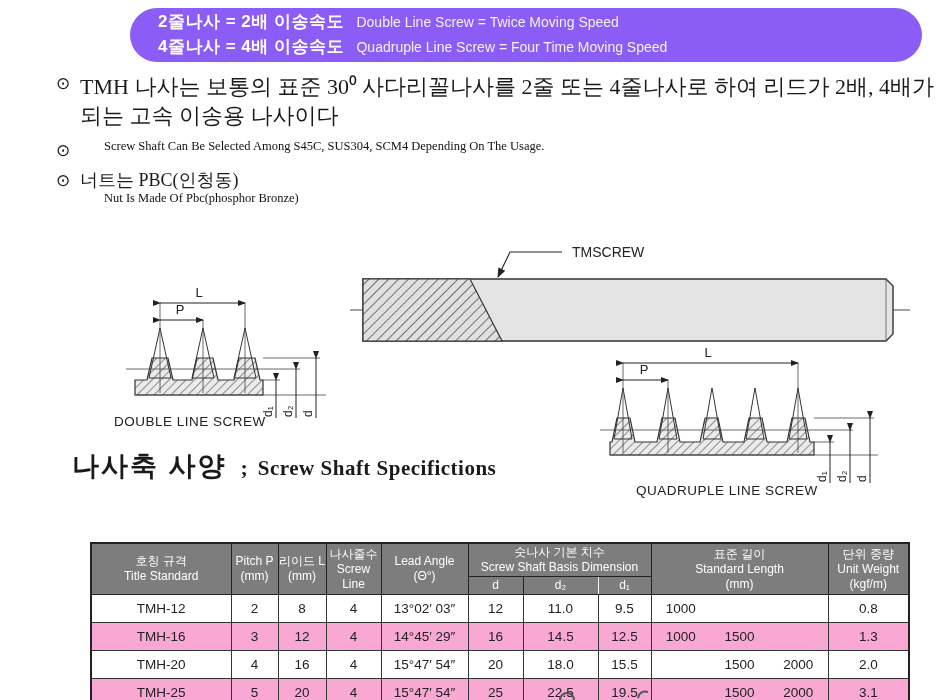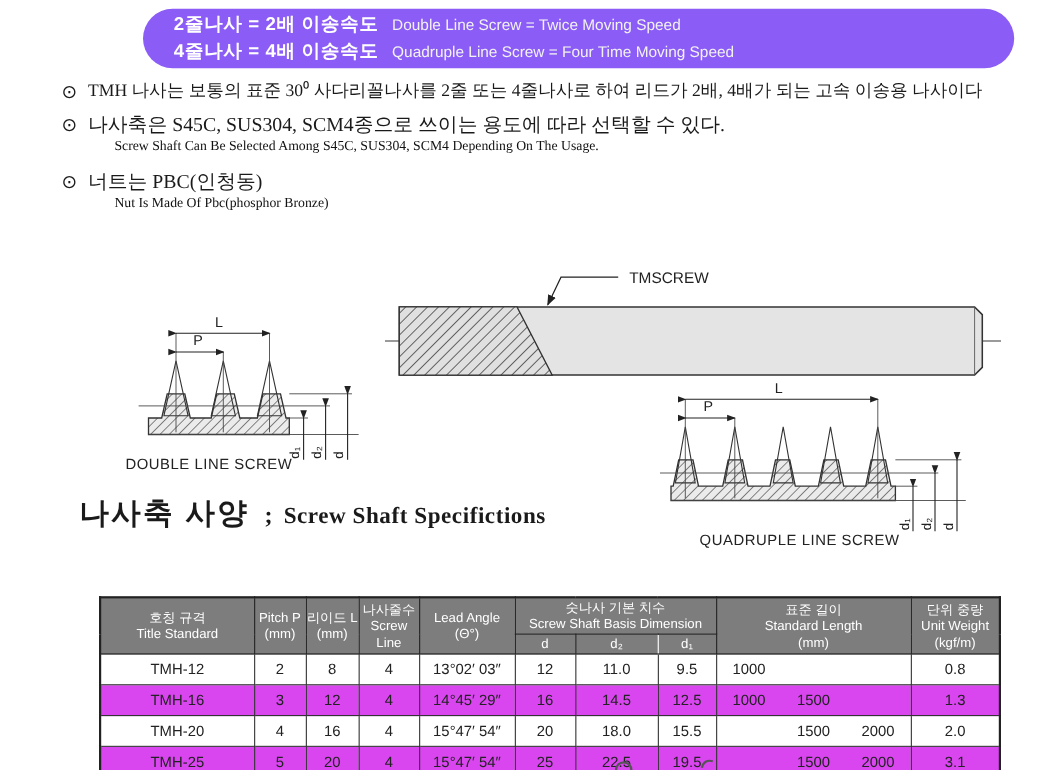--- a/index.html
+++ b/index.html
@@ -13,21 +13,21 @@
           padding-left:28px;box-sizing:border-box;line-height:1.45;}
   .banner .row{white-space:nowrap;}
   .banner .ko{font-weight:bold;font-size:17px;letter-spacing:.5px;}
   .banner .en{font-size:14px;margin-left:8px;color:#f2f2f2;}
 
   
   .bullets{position:absolute;left:56px;top:72px;width:884px;
            font-family:"Liberation Serif",serif;}
   .bullet{position:relative;padding-left:24px;}
   .bullet .mark{position:absolute;left:0;top:1px;font-size:17px;}
-  .bullet .ko1{font-size:16px;line-height:1.32;font-family:Liberation Serif, serif;}
+  .bullet .ko1{font-size:22px;line-height:1.32;font-family:Liberation Serif, serif;}
   .bullet .ko2{font-size:18px;line-height:1.25;}
   .bullet .en{font-size:12.5px;line-height:1.25;margin-left:24px;color:#111;} .sp2{margin-top:9px;} .sp3{margin-top:14px;}
 
   
   .dia{position:absolute;}
   .dia text{font-family:"Liberation Sans",sans-serif;fill:#222;}
   .cap{font-size:13.5px;letter-spacing:.5px;}
   .dimlbl{font-size:13px;}
   .dlabel{font-size:12px;}
 
@@ -39,21 +39,21 @@
 
   
   table.spec{position:absolute;left:90px;top:510px;width:818px;border-collapse:collapse;
              table-layout:fixed;border:2px solid #222;margin-top:32px;}
   table.spec th{background:#7d7d7d;color:#fff;font-weight:normal;font-size:12px;
                 border:1px solid #222;padding:1px 0;line-height:1.25;text-align:center;}
   table.spec th.sub{border-top:1px solid #f5f5f5;}
   table.spec th.sub-mid{border-left:1px solid #f5f5f5;border-right:1px solid #f5f5f5;}
   table.spec td{border:1px solid #333;height:27px;text-align:center;font-size:13.5px;
                 color:#222;padding:0;}
-  table.spec tr.alt td{background:#d946ef;}
+  table.spec tr.alt td{background:#f9a8d4;}
   td.len-cell .len-grid{display:grid;grid-template-columns:1fr 1fr 1fr;width:100%;}
   td.len-cell .len-grid span{display:block;}
 
   
   .cutoff{position:absolute;left:552px;top:688px;width:120px;height:12px;overflow:hidden;}
 </style>
 </head>
 <body>
 
 <div class="page">
@@ -69,21 +69,20 @@
     </div>
   </div>
 
   <div class="bullets">
     <div class="bullet">
       <span class="mark">⊙</span>
       <div class="ko1">TMH 나사는 보통의 표준 30⁰ 사다리꼴나사를 2줄 또는 4줄나사로 하여 리드가 2배, 4배가 되는 고속 이송용 나사이다</div>
     </div>
     <div class="bullet sp2">
       <span class="mark">⊙</span>
-      <div class="ko2">나사축은 S45C, SUS304, SCM4종으로 쓰이는 용도에 따라 선택할 수 있다.</div>
       <div class="en">Screw Shaft Can Be Selected Among S45C, SUS304, SCM4 Depending On The Usage.</div>
     </div>
     <div class="bullet sp3">
       <span class="mark">⊙</span>
       <div class="ko2">너트는 PBC(인청동)</div>
       <div class="en">Nut Is Made Of Pbc(phosphor Bronze)</div>
     </div>
   </div>
 
   <svg class="dia" style="left:350px;top:228px;" width="604" height="126" viewBox="0 0 604 126">

